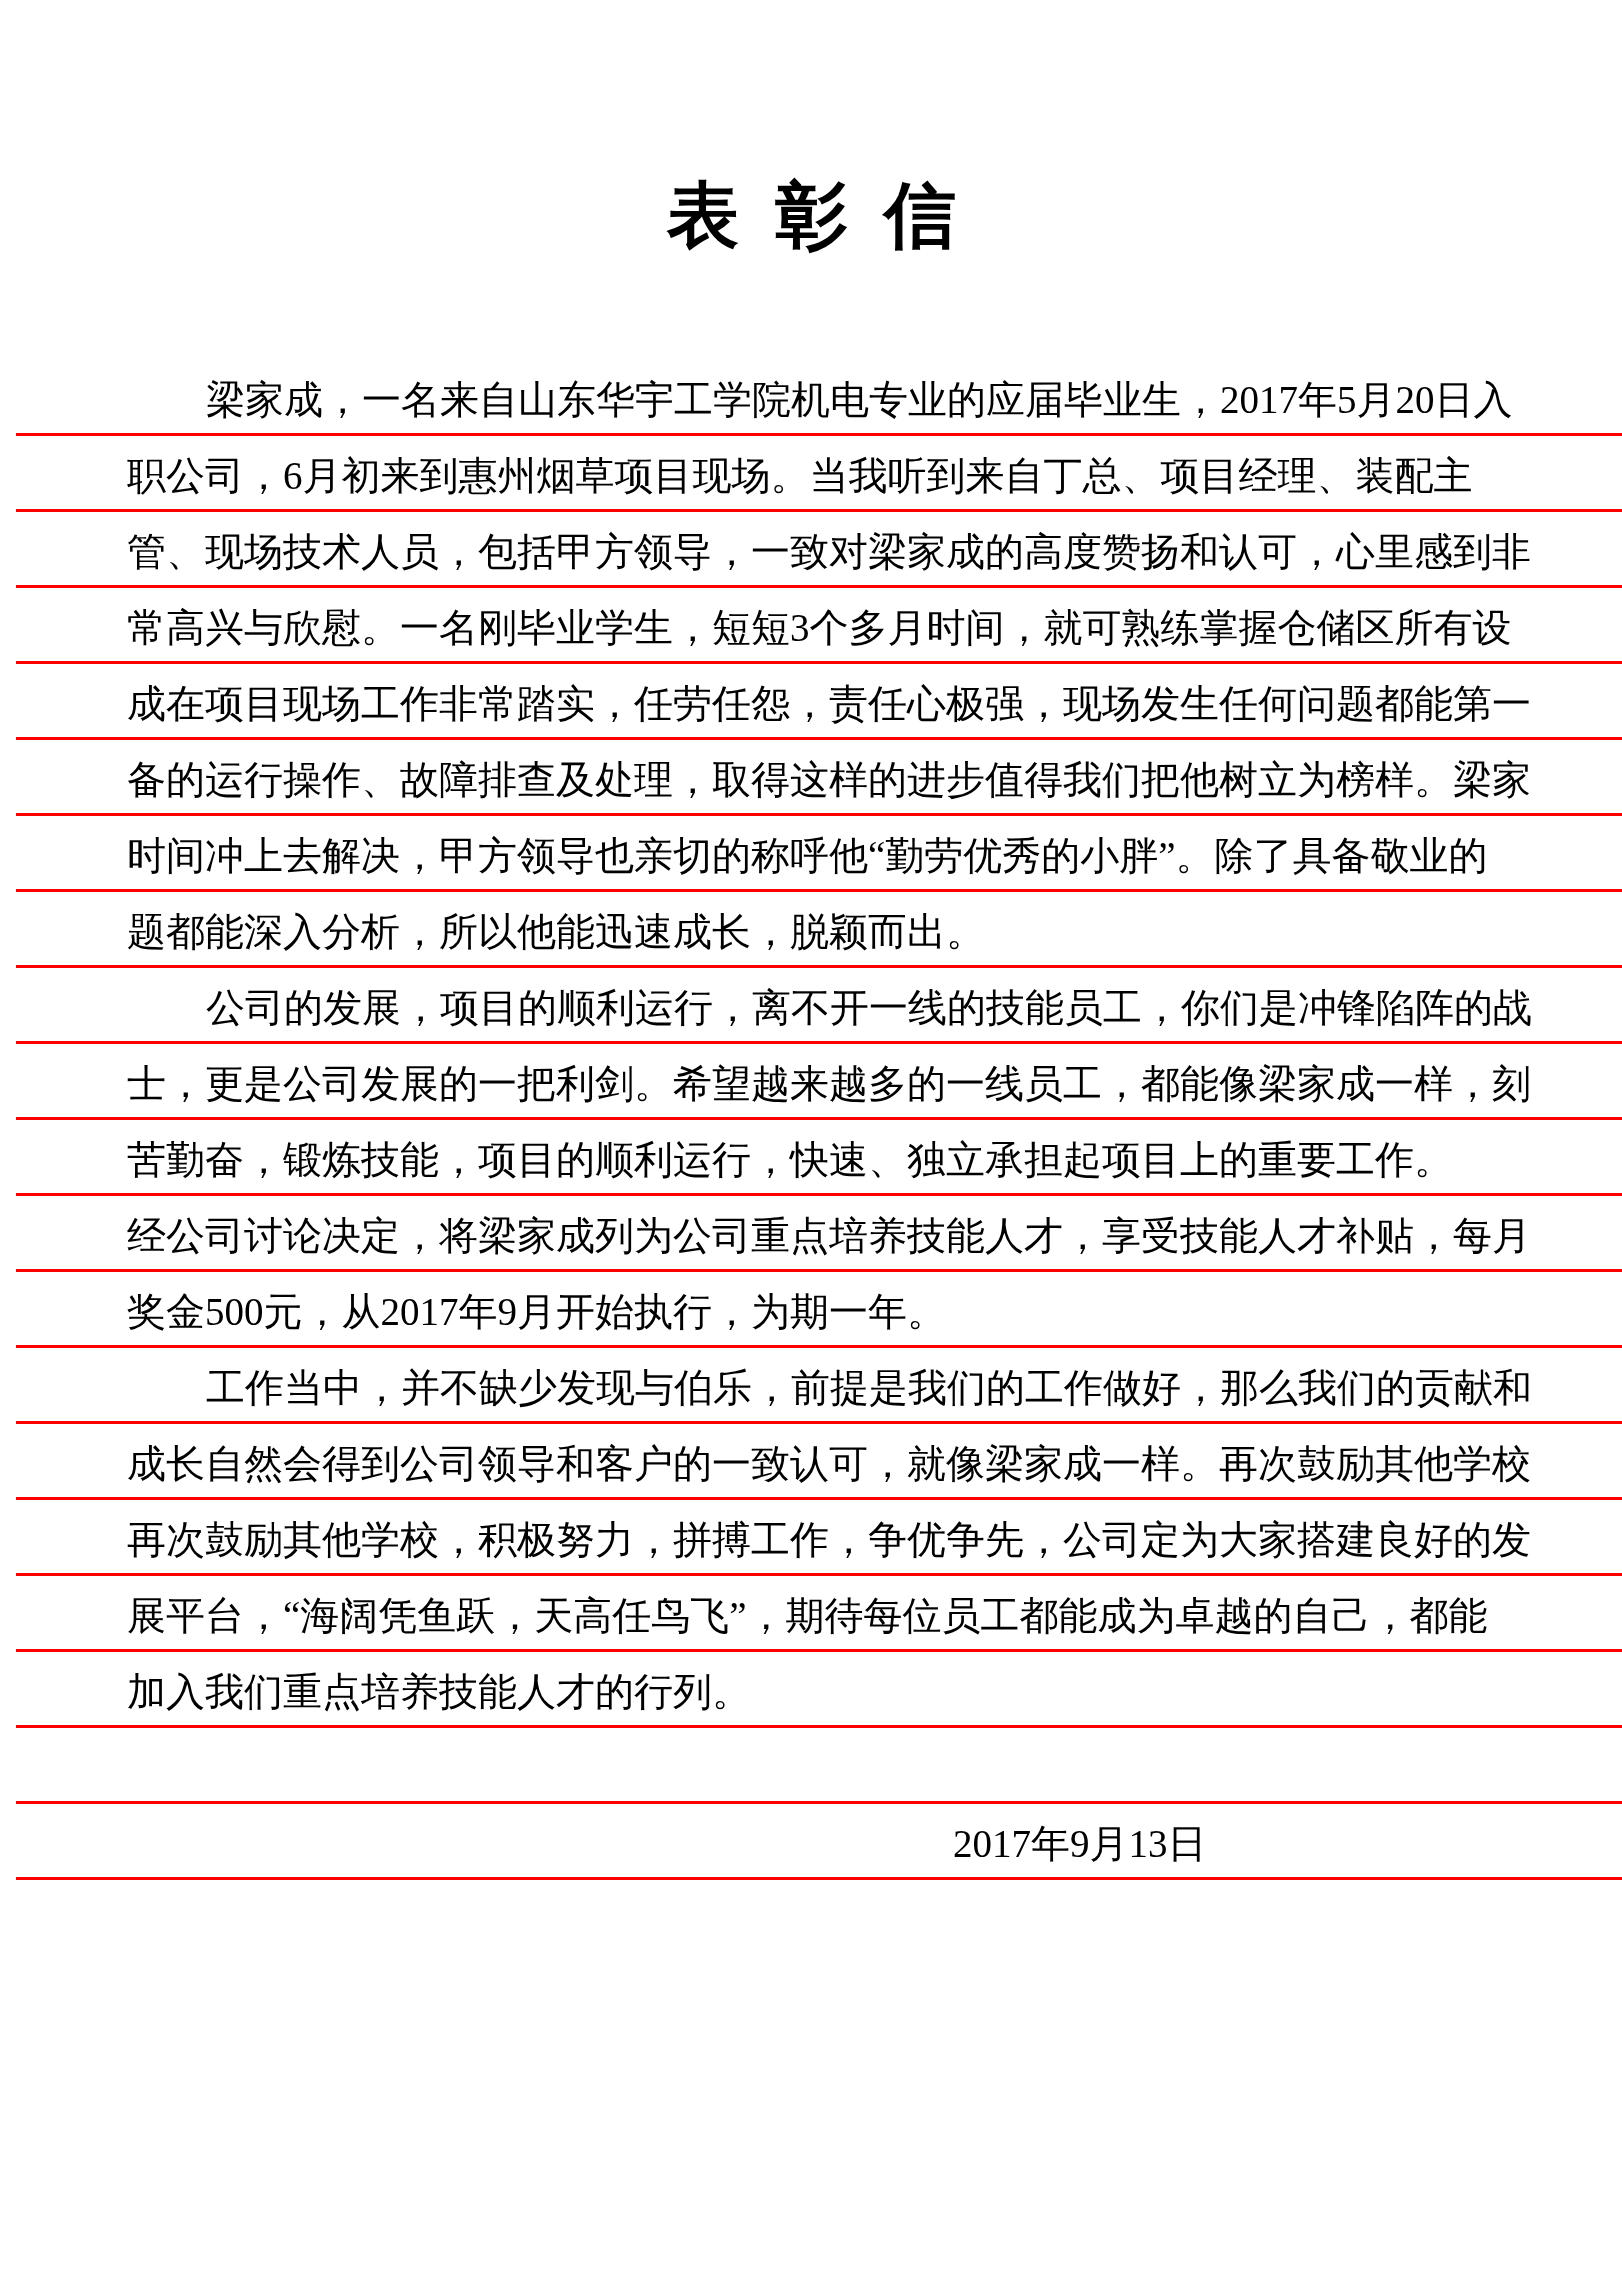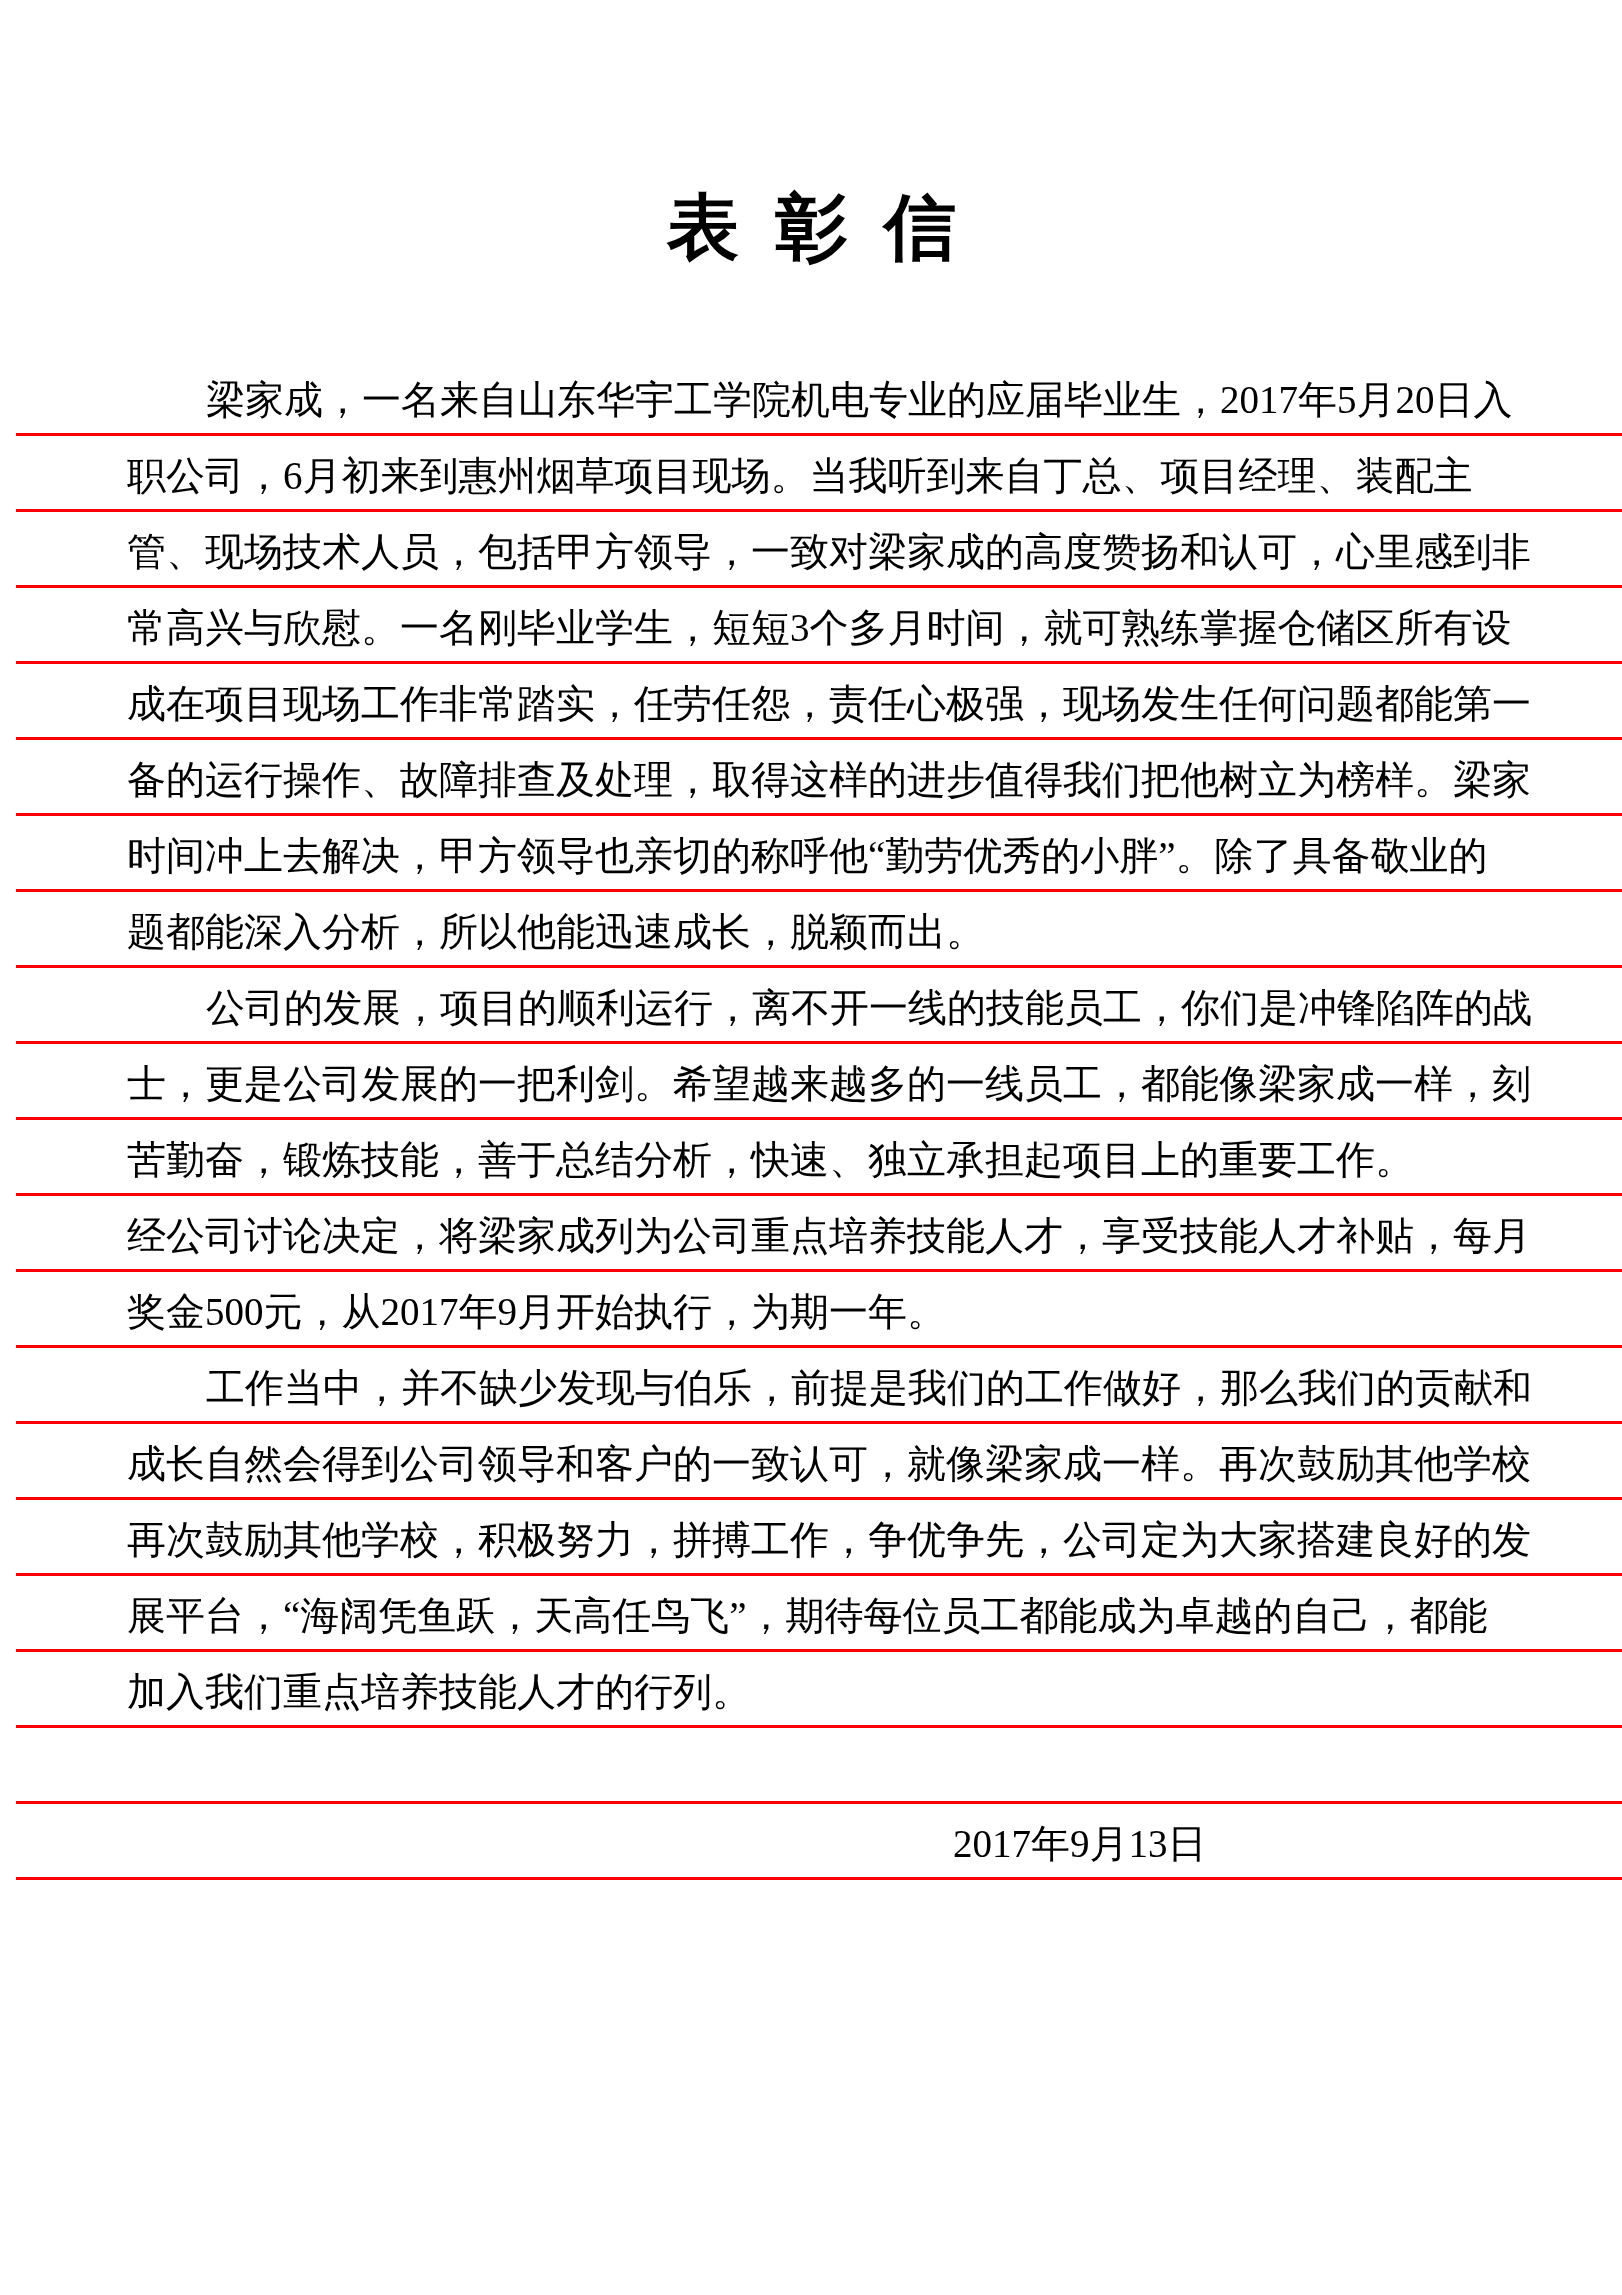--- a/index.html
+++ b/index.html
@@ -11,21 +11,21 @@
     position: relative;
     width: 1623px;
     height: 2295px;
     background: #ffffff;
     overflow: hidden;
     font-family: "Liberation Serif", "DejaVu Serif", serif;
     color: #000000;
   }
   .title {
     position: absolute;
-    top: 192px;
+    top: 180px;
     left: 0;
     right: 0;
     margin: 0;
     text-align: center;
     font-size: 72px;
     line-height: 1.0;
     font-weight: bold;
     letter-spacing: 9.2px;
     padding-left: 9.2px; 
     color: #000000;
@@ -89,21 +89,21 @@
       <div class="row">
         <span class="txt">题都能深入分析，所以他能迅速成长，脱颖而出。</span>
       </div>
       <div class="row indent">
         <span class="txt">公司的发展，项目的顺利运行，离不开一线的技能员工，你们是冲锋陷阵的战</span>
       </div>
       <div class="row">
         <span class="txt">士，更是公司发展的一把利剑。希望越来越多的一线员工，都能像梁家成一样，刻</span>
       </div>
       <div class="row">
-        <span class="txt">苦勤奋，锻炼技能，善于总结分析，快速、独立承担起项目上的重要工作。</span>
+        <span class="txt">苦勤奋，锻炼技能，项目的顺利运行，快速、独立承担起项目上的重要工作。</span>
       </div>
       <div class="row">
         <span class="txt">经公司讨论决定，将梁家成列为公司重点培养技能人才，享受技能人才补贴，每月</span>
       </div>
       <div class="row">
         <span class="txt">奖金500元，从2017年9月开始执行，为期一年。</span>
       </div>
       <div class="row indent">
         <span class="txt">工作当中，并不缺少发现与伯乐，前提是我们的工作做好，那么我们的贡献和</span>
       </div>

